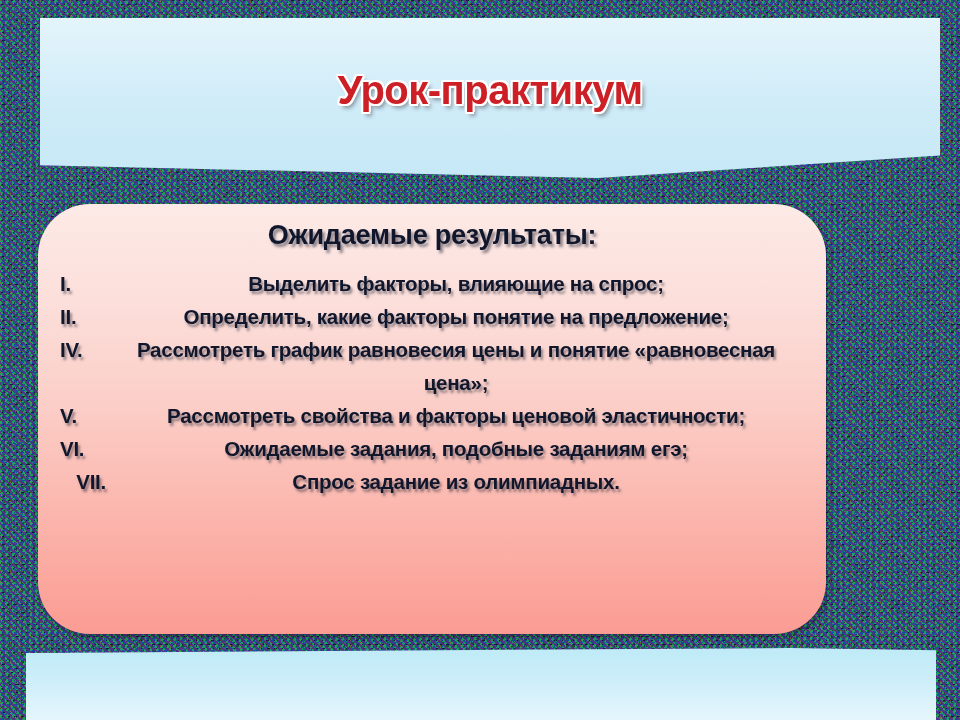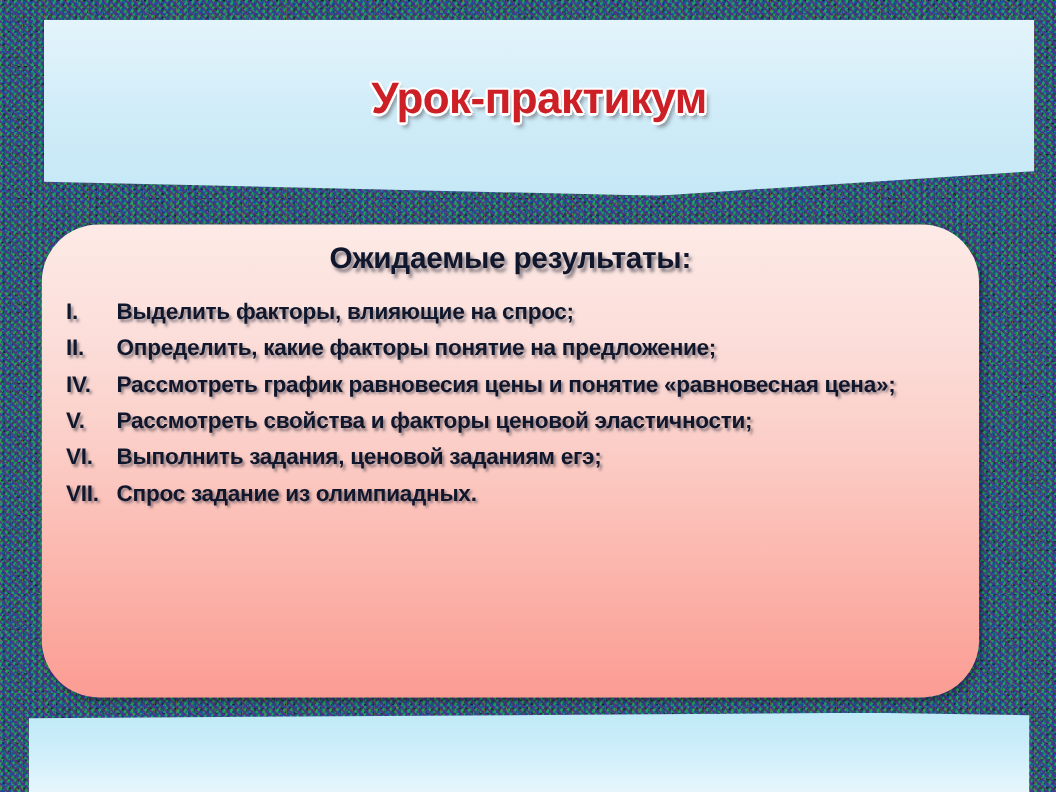--- a/index.html
+++ b/index.html
@@ -77,21 +77,21 @@
        3px 4px 4px rgba(60,60,70,.55);
   }
   #title-line-1 { font-size: 40px; line-height: 50px; }
   #title-line-2 { font-size: 40px; line-height: 52px; }
 
   
   #content-panel {
     position: absolute;
     left: 38px;
     top: 204px;
-    width: 852px;
+    width: 788px;
     height: 430px;
     border-radius: 52px;
     background: linear-gradient(180deg,
         #fdeae6 0%,
         #fcdfdb 22%,
         #fbcdc6 48%,
         #fbb4ab 74%,
         #fb9c93 100%);
     box-shadow: 2px 3px 7px rgba(0,0,0,.32);
   }
@@ -118,23 +118,24 @@
     font-weight: bold;
     color: #10172c;
     letter-spacing: -0.25px;
     text-shadow: 2px 2.5px 2.5px rgba(40,40,55,.5);
   }
   .result-numeral {
     flex: 0 0 auto;
     min-width: 46px;
     text-align: left;
   }
-  .result-numeral.wide { min-width: 46px; }
+  .result-numeral.wide { min-width: 46px; text-align: right; }
   .result-text {
     flex: 1 1 auto;
+    text-align: center;
   }
 
   
   #footer-bar {
     position: absolute;
     left: 26px;
     top: 648px;
     width: 910px;
     height: 72px;
     background: linear-gradient(180deg, #bfeaf7 0%, #cdeefa 45%, #e6f6fc 100%);
@@ -178,21 +179,21 @@
         <span class="result-text">Рассмотреть график равновесия цены и понятие «равновесная цена»;</span>
       </li>
 
       <li class="result-item">
         <span class="result-numeral">V.</span>
         <span class="result-text">Рассмотреть свойства и факторы ценовой эластичности;</span>
       </li>
 
       <li class="result-item">
         <span class="result-numeral">VI.</span>
-        <span class="result-text">Выполнить задания, ценовой заданиям егэ;</span>
+        <span class="result-text">Ожидаемые задания, подобные заданиям егэ;</span>
       </li>
 
       <li class="result-item">
         <span class="result-numeral wide">VII.</span>
         <span class="result-text">Спрос задание из олимпиадных.</span>
       </li>
 
     </ul>
   </div>
 

